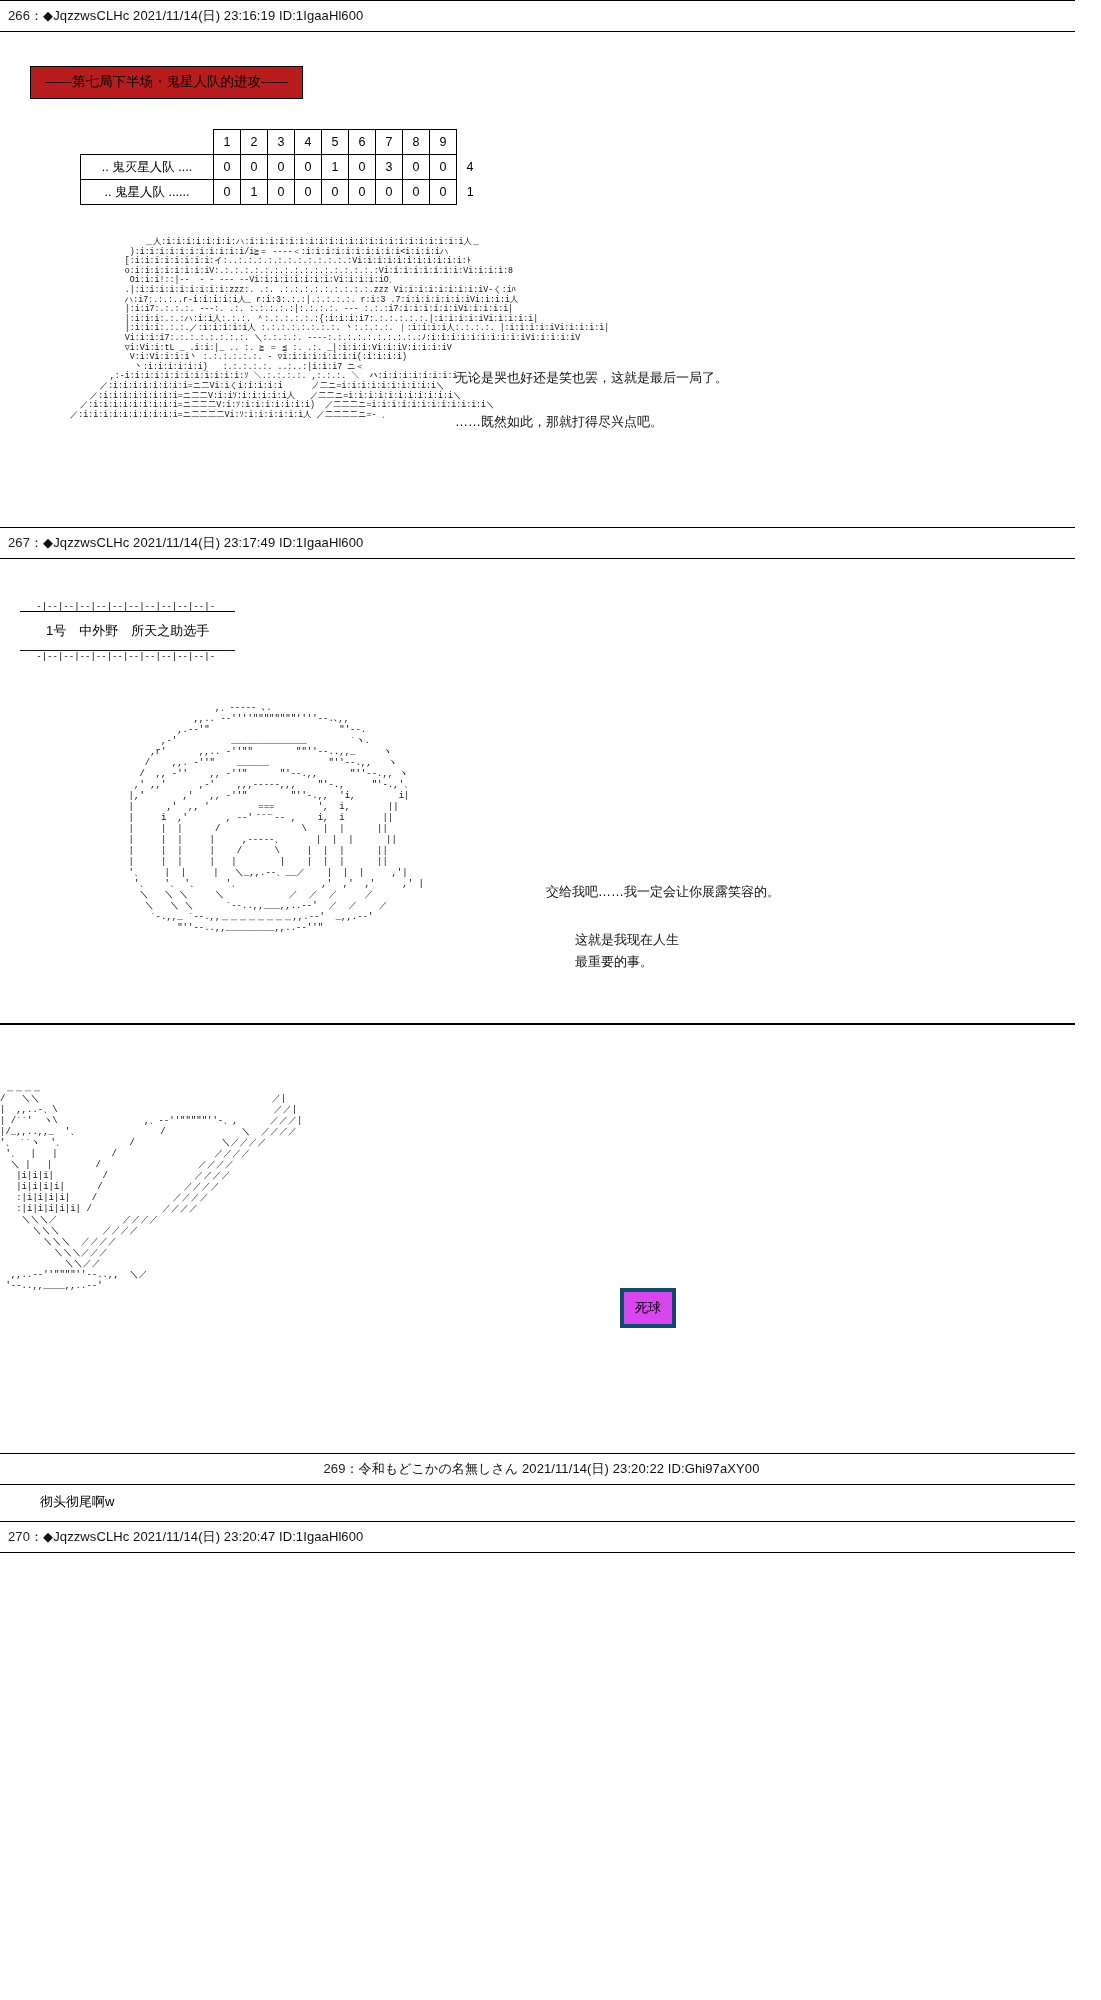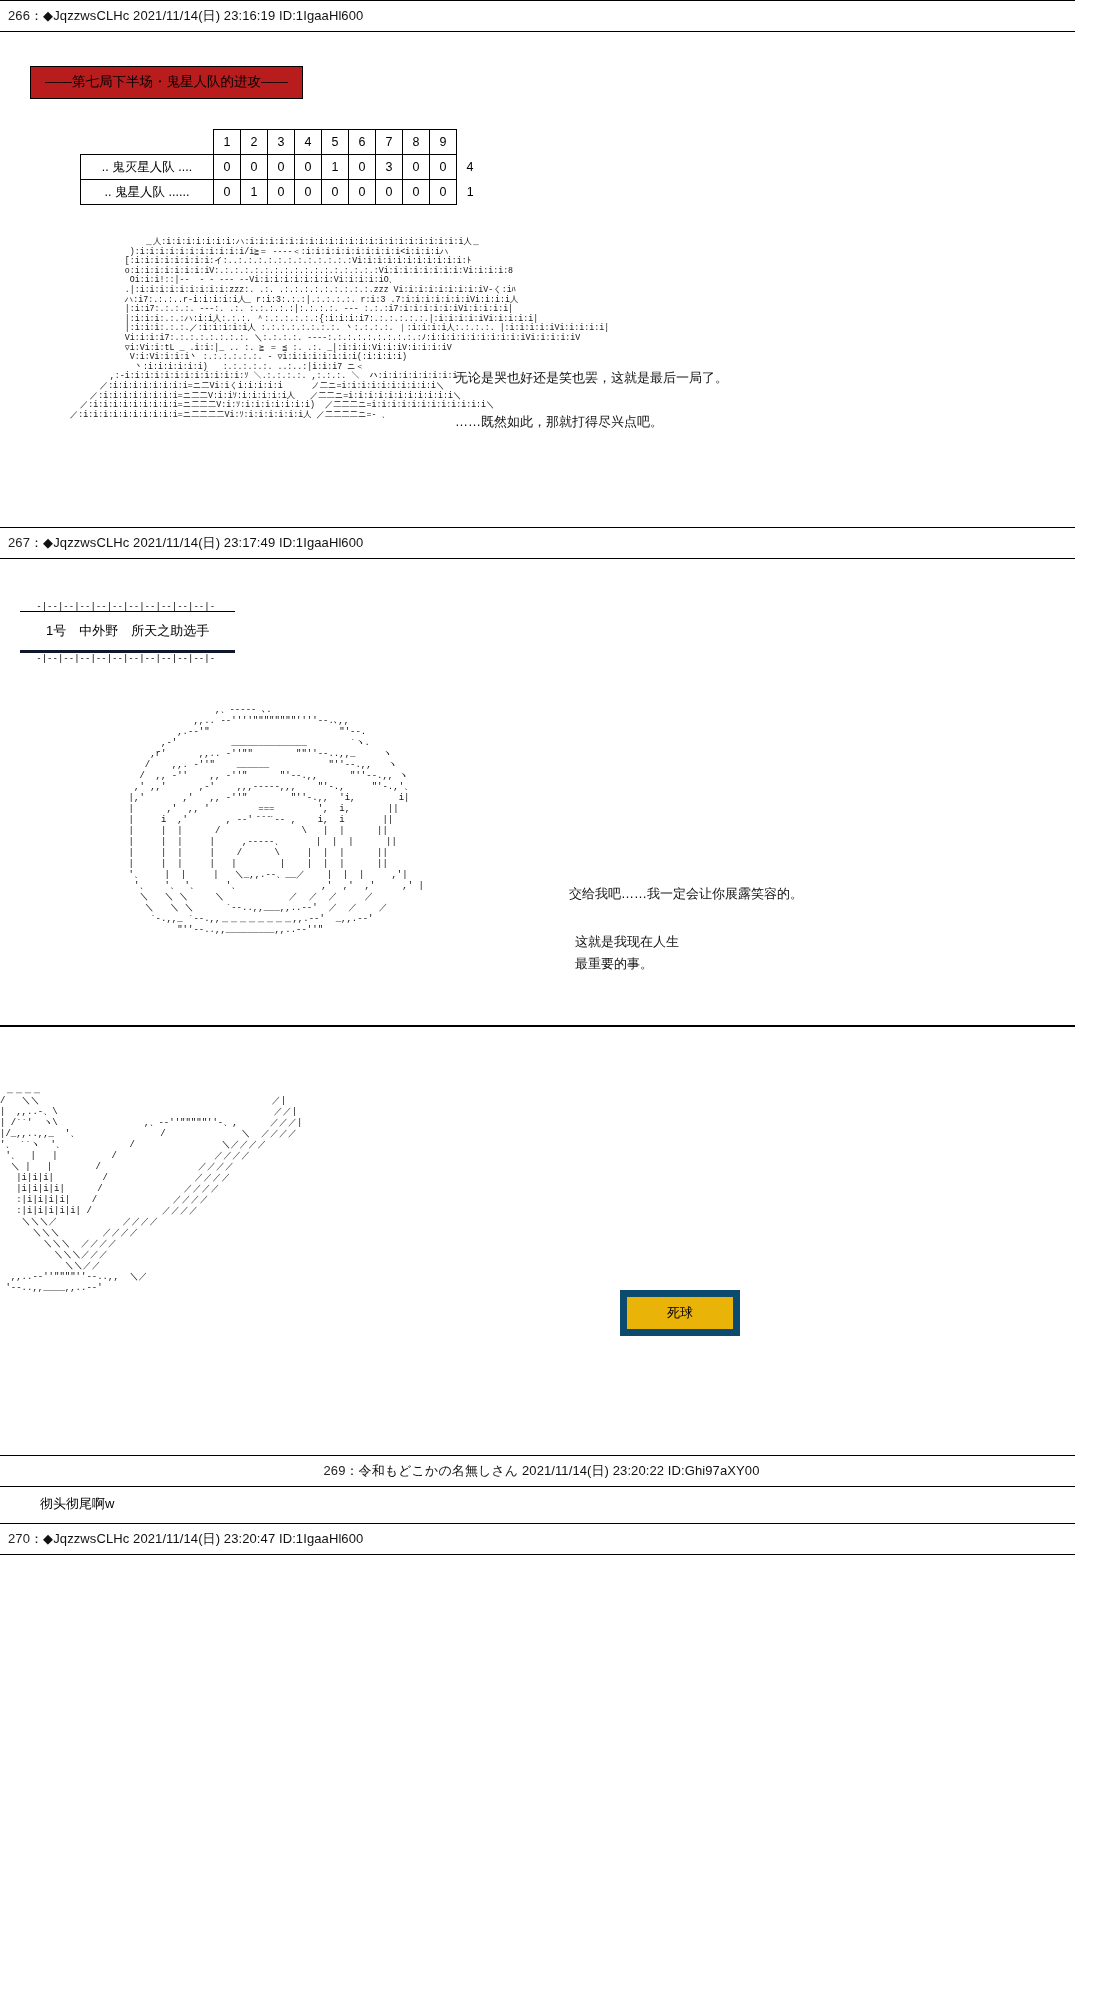--- a/index.html
+++ b/index.html
@@ -79,37 +79,37 @@
   }
 
   
   .plate{
     position:relative;
     display:inline-block;
     font-size:13px;
   }
   .plate .inner{
     border-top:1px solid #000;
-    border-bottom:3px solid #0f172a;
+    border-bottom:1px solid #0f172a;
     padding:10px 26px;
   }
   .plate .deco{
     font-family:"DejaVu Sans Mono","Liberation Mono",monospace;
     font-size:9px;
     line-height:10px;
     white-space:pre;
   }
 
   
   .smallbox{
     display:inline-block;
-    border:7px solid #0c4a6e;
-    padding:7px 40px;
-    font-size:13px;
-    background:#eab308;
+    border:4px solid #0c4a6e;
+    padding:7px 11px;
+    font-size:13px;
+    background:#d946ef;
   }
 
   .reply{font-size:13px;padding-left:8px;margin-left:32px;}
   .absblk{position:absolute;}
 </style>
 </head>
 <body>
 
 <div class="page">
 
@@ -233,21 +233,21 @@
          |     |  |      /               \   |  |      ||
          |     |  |     |     ,‐---‐、      |  |  |      ||
          |     |  |     |    /      \     |  |  |      ||
          |     |  |     |   |        |    |  |  |      ||
          '、    |  |     |   ＼_,,.--、__／    |  |  |     ,'|
           '、   '、 '、     '、               ,'  ,'  ,'     ,' |
            ＼   ＼ ＼     ＼            ／  ／  ／     ／
             ＼   ＼ ＼      `‐-..,,___,,..-‐'  ／  ／    ／
              `‐.,,_ `‐-.,,＿＿＿＿＿＿＿＿,,.-‐'  _,,.-‐'
                   "''‐-..,,_________,,..-‐''"</div>
-    <div class="dlg absblk" style="left:569px;top:130px;width:330px;">交给我吧……我一定会让你展露笑容的。</div>
+    <div class="dlg absblk" style="left:546px;top:130px;width:330px;">交给我吧……我一定会让你展露笑容的。</div>
     <div class="dlg absblk" style="left:575px;top:178px;width:330px;">这就是我现在人生
 最重要的事。</div>
   </div>
 
   <hr class="rule">
   <hr class="rule">
 
   <div style="position:relative;height:370px;margin-top:58px;">
     <div class="aa absblk" style="left:0px;top:0;font-size:9px;line-height:11px;"> ＿＿＿＿
 /   ＼＼                                           ／|

